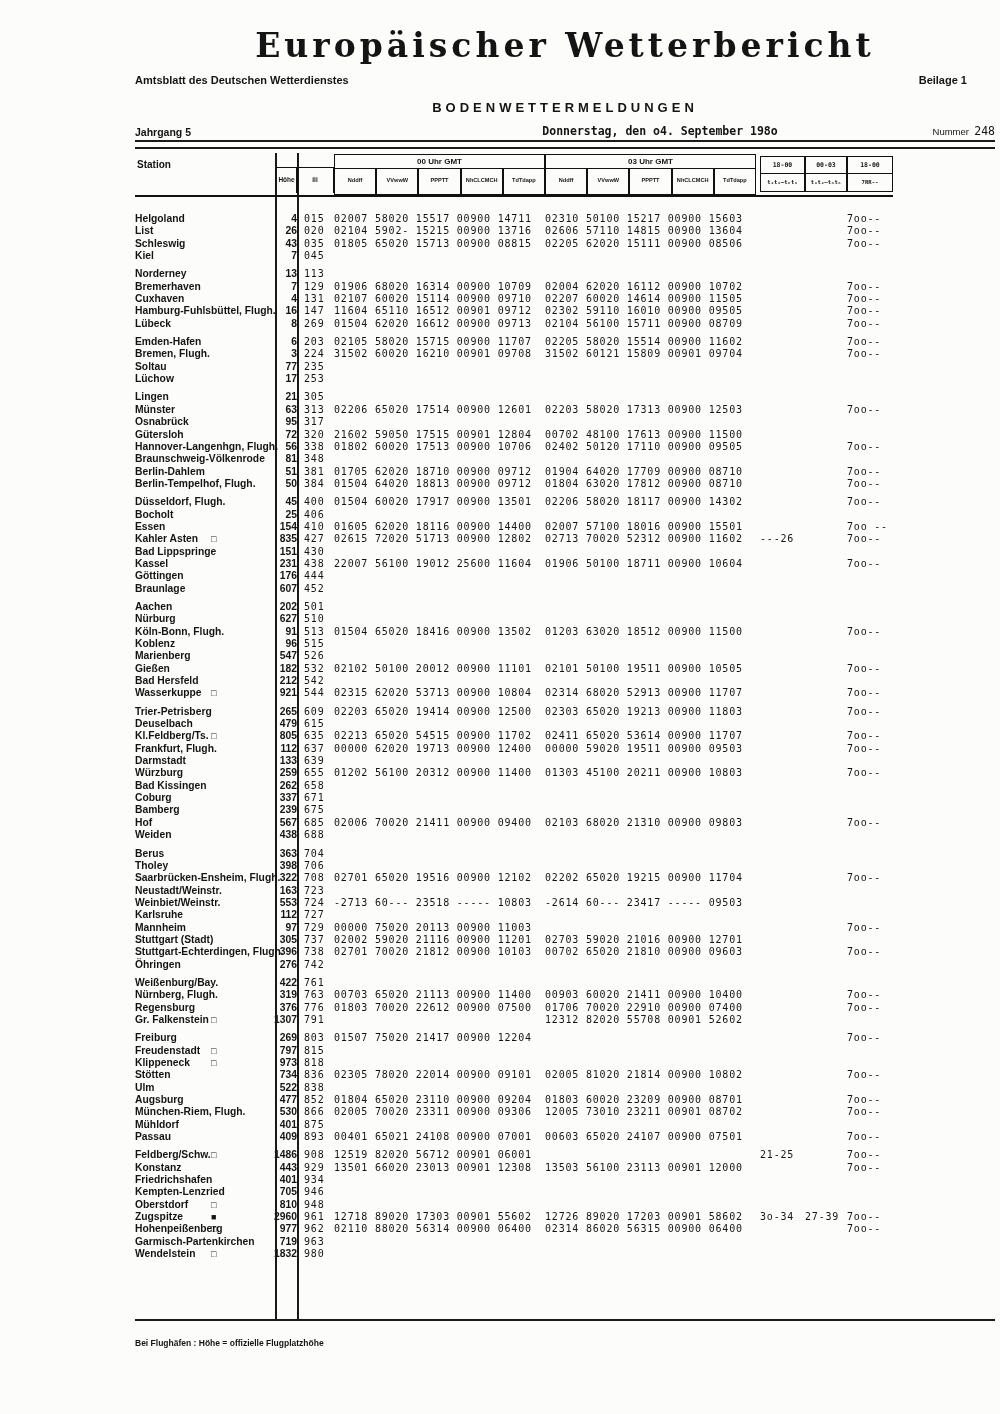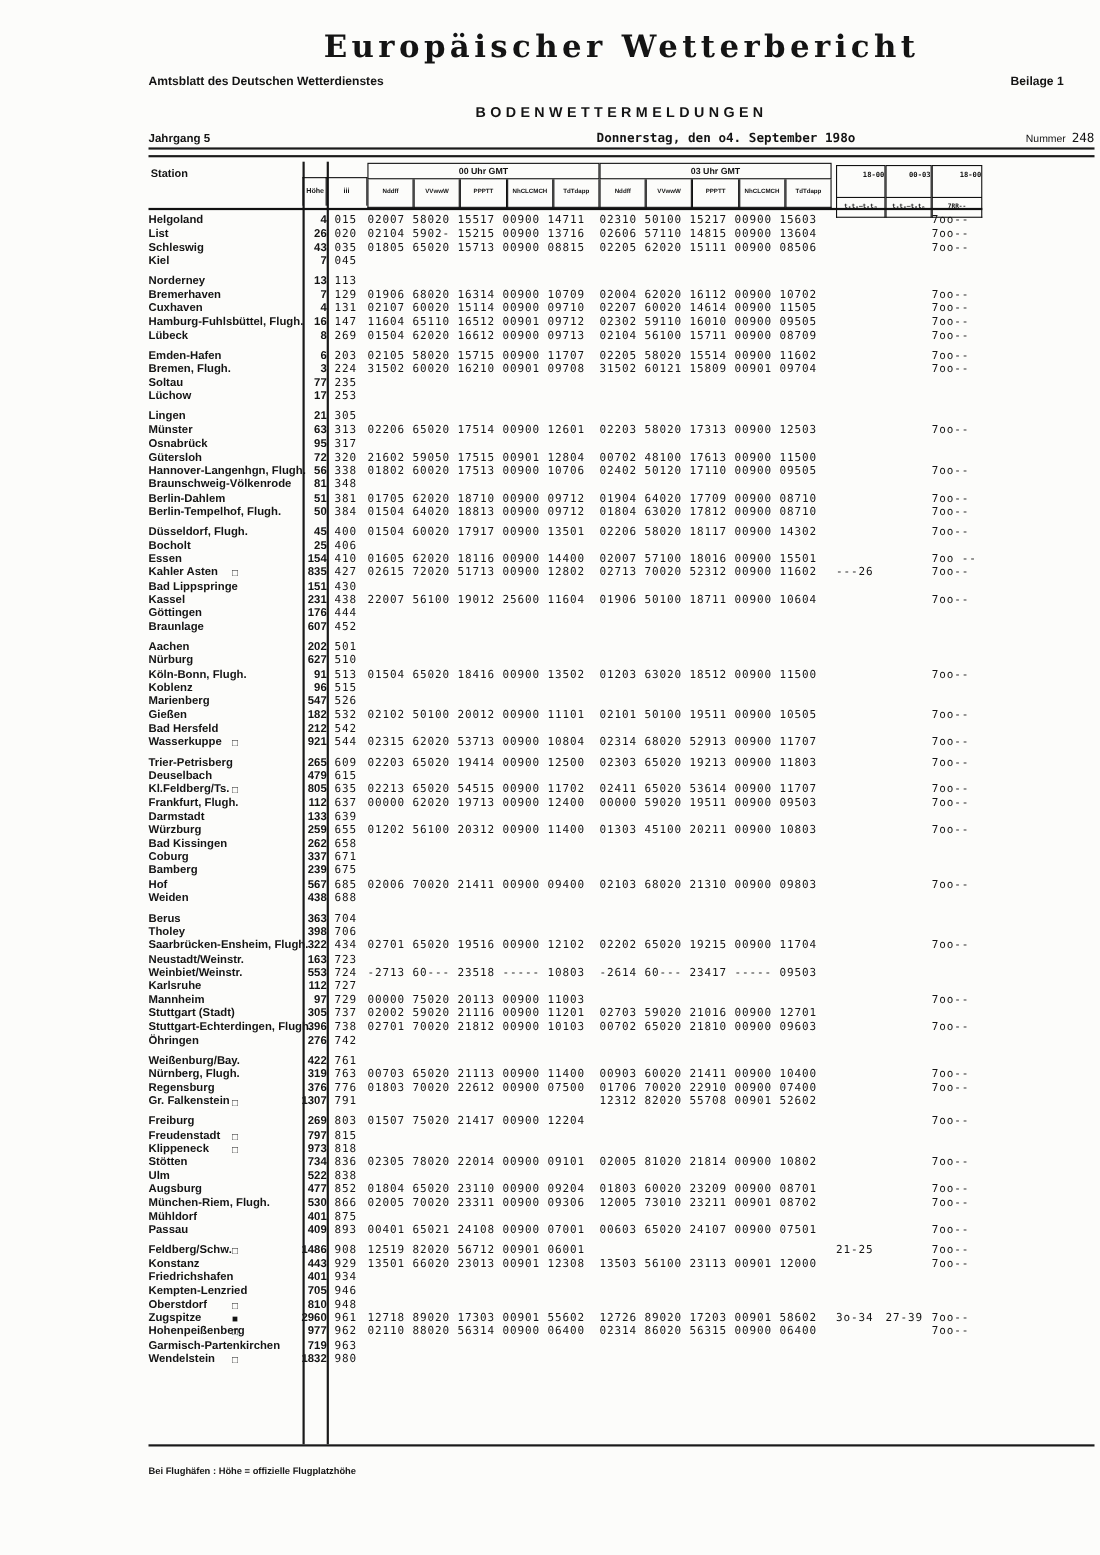--- a/index.html
+++ b/index.html
@@ -9,21 +9,21 @@
     background:#fcfcfa;
     color:#141414;
     font-family:"Liberation Sans",sans-serif;
     overflow:hidden;
   }
   .inner{position:absolute;left:135px;top:0;width:860px;}
   
   .title{
     margin-top:26px;text-align:center;
     font-family:"DejaVu Serif","Liberation Serif",serif;
-    font-weight:bold;font-size:28px;letter-spacing:4px;
+    font-weight:bold;font-size:33px;letter-spacing:4px;
     white-space:nowrap;
   }
   .subrow1{position:relative;margin-top:9px;height:15px;}
   .subtitle{position:absolute;left:0;right:0;font-size:11px;font-weight:bold;}
   .beilage{position:absolute;right:28px;top:0;font-size:11px;font-weight:bold;}
   .section{margin-top:11px;text-align:center;font-size:13px;font-weight:bold;letter-spacing:4px;}
   .dateline{
     margin-top:9px;display:flex;align-items:flex-end;
     border-bottom:2px solid #1a1a1a;padding-bottom:2px;
   }
@@ -48,25 +48,25 @@
   .g2pos{left:410px;width:211px;}
   .gtitle{height:15px;border:1.5px solid #111;box-sizing:border-box;
           text-align:center;font-size:8px;line-height:13px;}
   .subrow{display:flex;height:26px;}
   .subcell{border:1.5px solid #111;border-top:none;box-sizing:border-box;flex:1;
            text-align:center;font-size:5.6px;line-height:23px;overflow:hidden;white-space:nowrap;}
   .rcol{position:absolute;top:3px;height:38px;box-sizing:border-box;}
   .rc1{left:625px;width:45px;}
   .rc2{left:670px;width:42px;}
   .rc3{left:712px;width:46px;}
-  .rperiod{height:30px;border:1.5px solid #111;box-sizing:border-box;text-align:right;
+  .rperiod{height:18px;border:1.5px solid #111;box-sizing:border-box;text-align:center;
            font-size:6.5px;line-height:16px;font-family:"DejaVu Sans Mono",monospace;}
   .rsub{height:18px;border:1.5px solid #111;border-top:none;box-sizing:border-box;text-align:center;
         font-size:5.6px;line-height:16px;font-family:"DejaVu Sans Mono",monospace;white-space:nowrap;overflow:hidden;}
-  .tbody{padding-top:4px;}
+  .tbody{padding-top:16px;}
   .block{margin-bottom:6px;}
   .row{display:flex;height:12.35px;line-height:12.35px;white-space:pre;}
   .st{width:138px;position:relative;font-size:10.3px;font-weight:bold;overflow:visible;white-space:nowrap;}
   .sym{position:absolute;left:76px;top:0;font-size:9px;}
   .h{width:24px;text-align:right;font-size:10.3px;font-weight:bold;}
   .mono{font-family:"DejaVu Sans Mono",monospace;font-size:10px;letter-spacing:0.8px;}
   .iii{width:37px;padding-left:7px;box-sizing:border-box;}
   .g1,.g2{width:211px;}
   .c1{width:45px;margin-left:4px;}
   .c2{width:42px;}
@@ -649,21 +649,21 @@
     <span class="iii mono">706</span>
     <span class="g1 mono"></span>
     <span class="g2 mono"></span>
     <span class="c1 mono"></span>
     <span class="c2 mono"></span>
     <span class="rr mono"></span>
   </div>
             <div class="row">
     <span class="st"><span class="nm">Saarbrücken-Ensheim, Flugh.</span><span class="sym"></span></span>
     <span class="h">322</span>
-    <span class="iii mono">434</span>
+    <span class="iii mono">708</span>
     <span class="g1 mono">02701 65020 19516 00900 12102</span>
     <span class="g2 mono">02202 65020 19215 00900 11704</span>
     <span class="c1 mono"></span>
     <span class="c2 mono"></span>
     <span class="rr mono">7oo--</span>
   </div>
             <div class="row">
     <span class="st"><span class="nm">Neustadt/Weinstr.</span><span class="sym"></span></span>
     <span class="h">163</span>
     <span class="iii mono">723</span>

